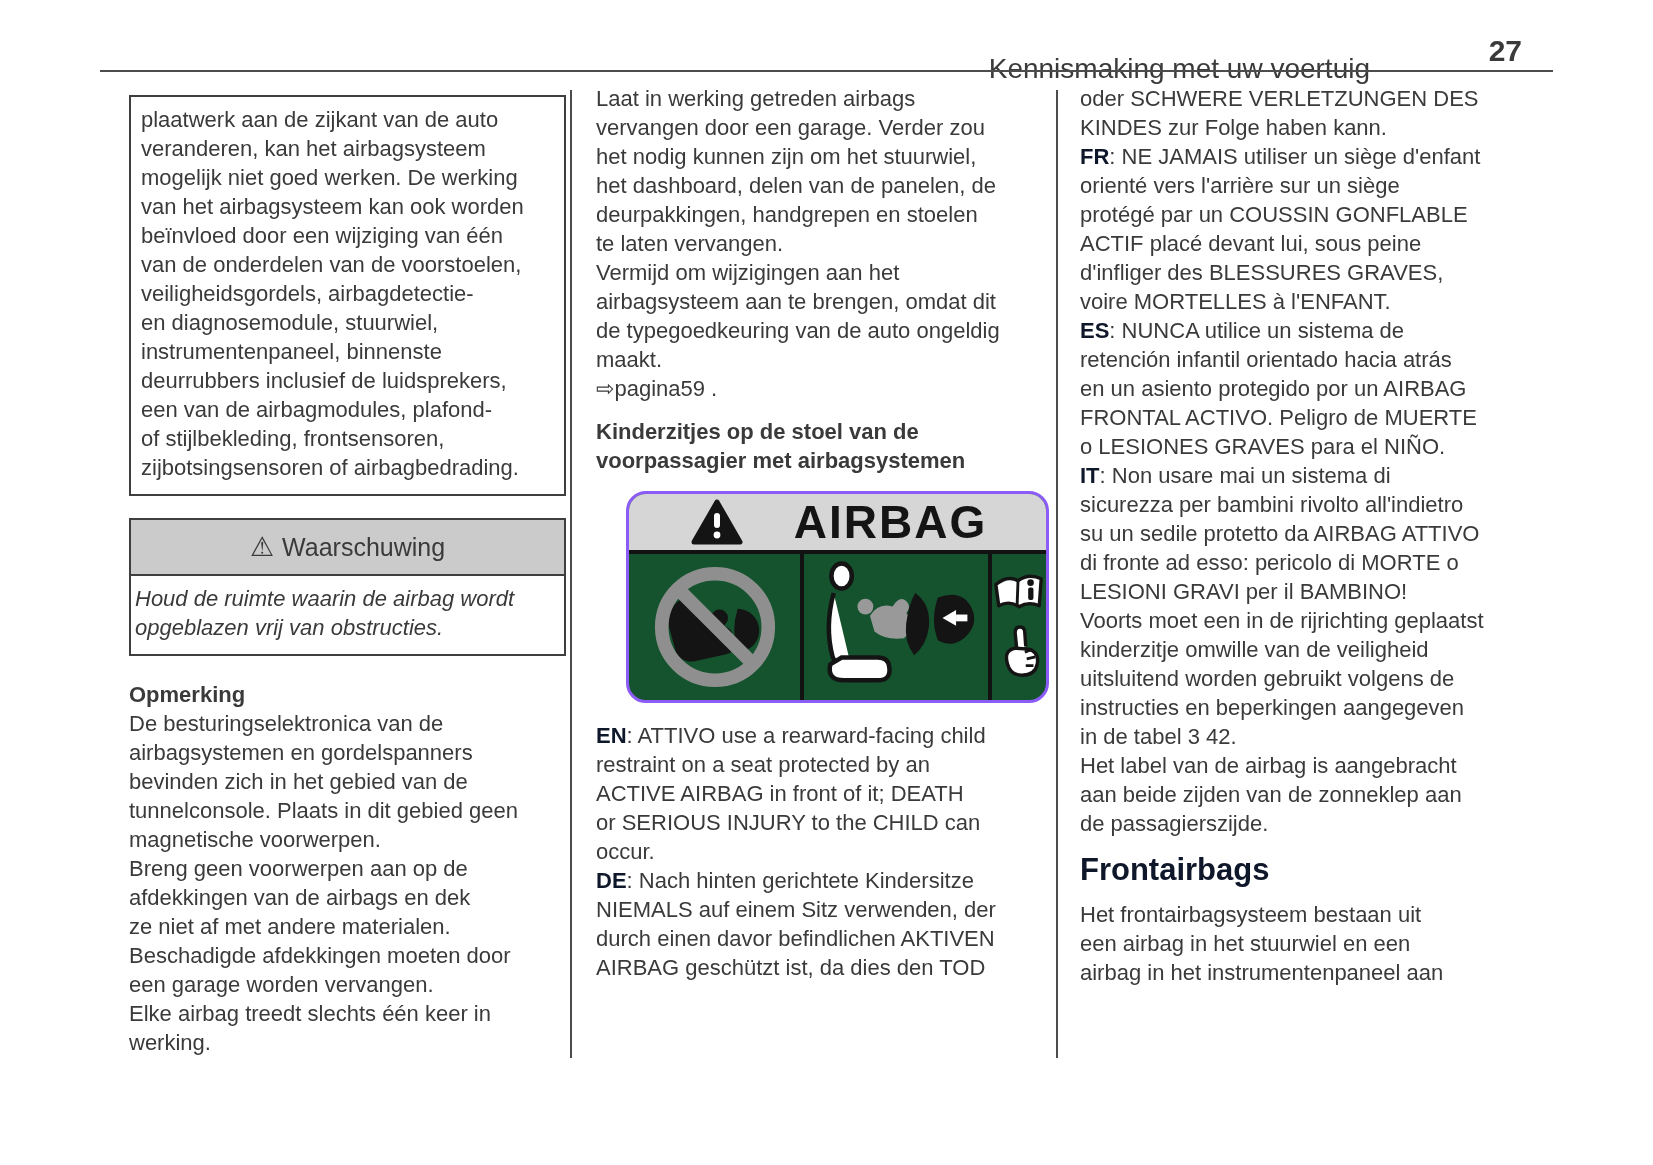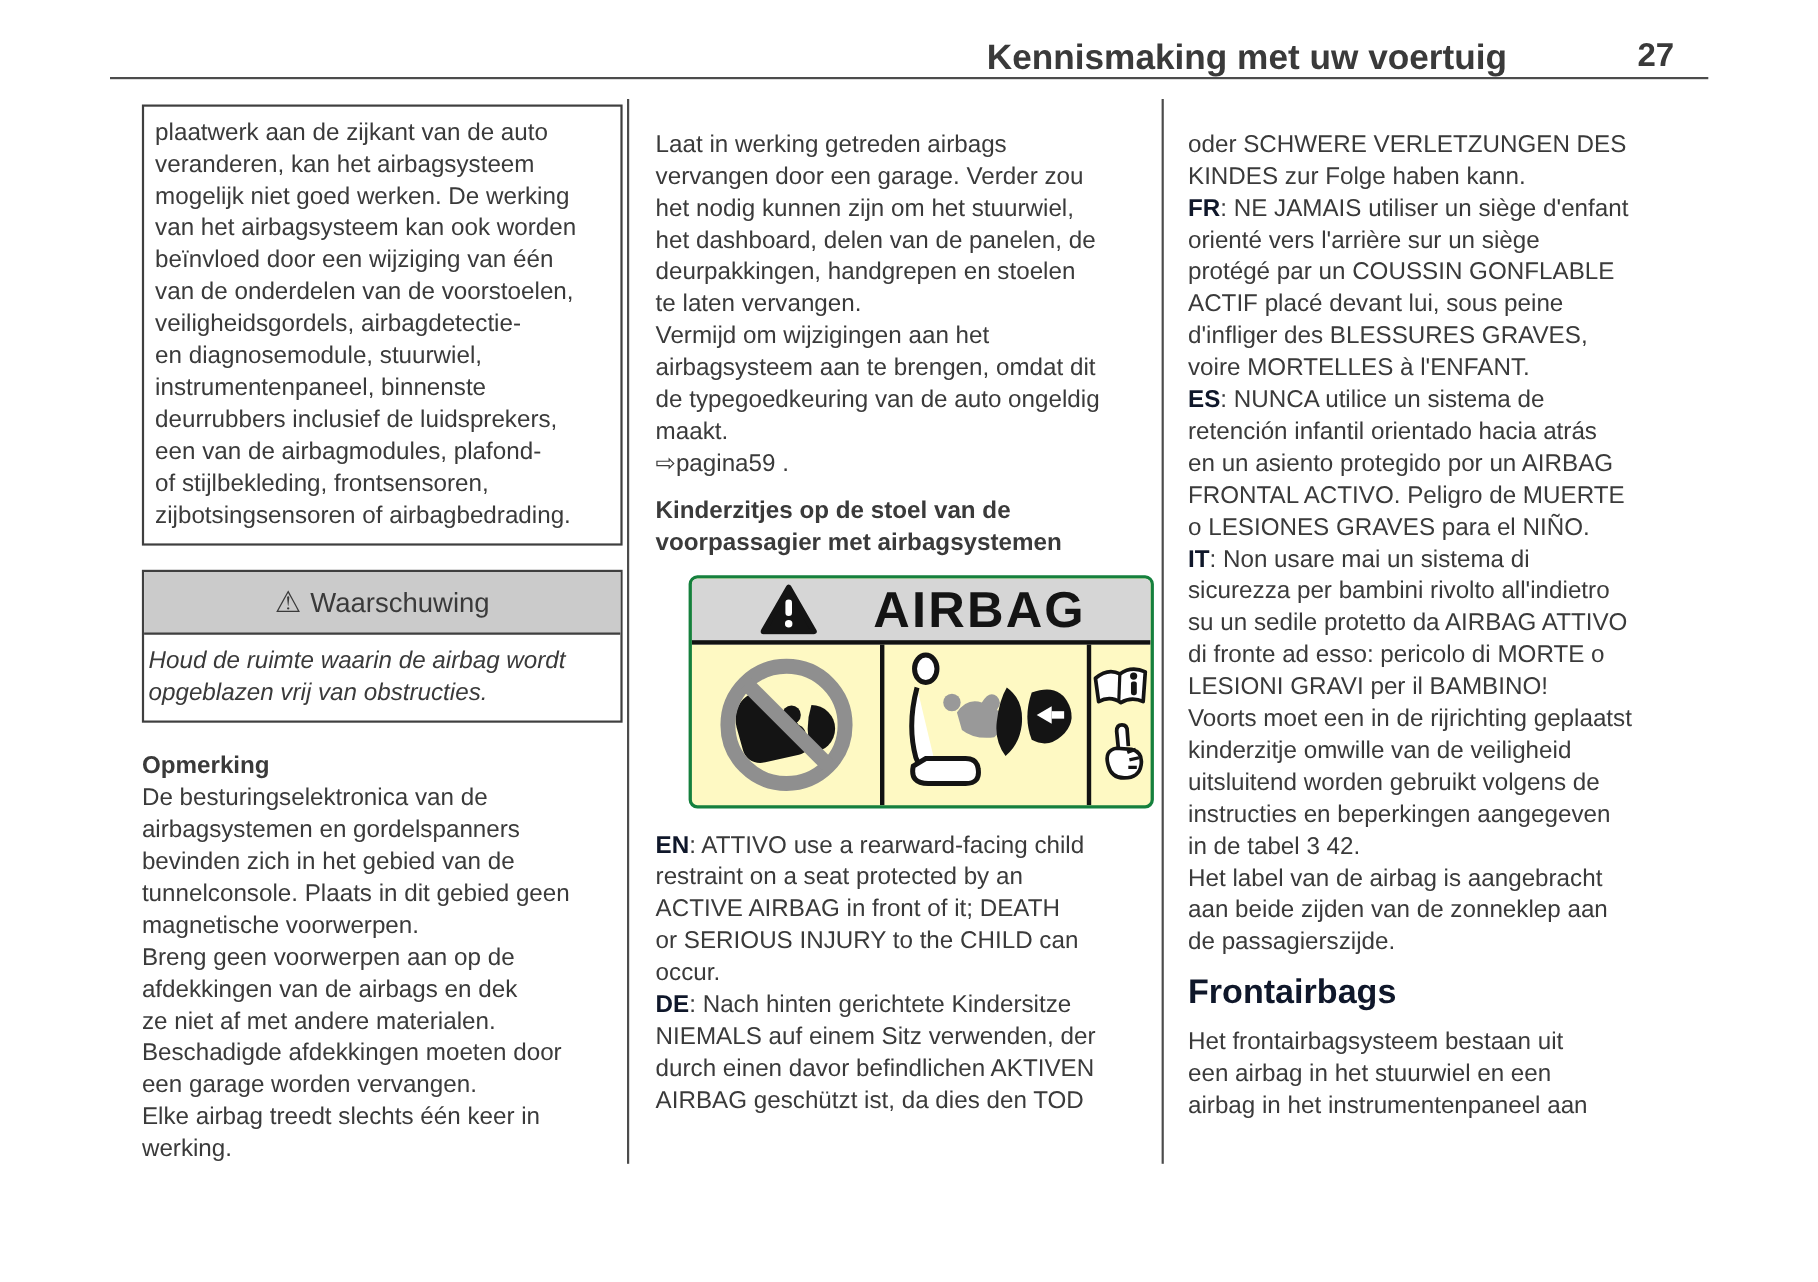--- a/index.html
+++ b/index.html
@@ -5,51 +5,51 @@
   html,body{margin:0;padding:0;background:#ffffff;}
   .page{
     position:relative;width:1653px;height:1165px;background:#ffffff;
     color:#3a3a3a;font-family:"Liberation Sans",sans-serif;
     font-size:22px;line-height:29px;overflow:hidden;
   }
   .pre{white-space:pre-line;}
   b{color:#0f172a;}
 
   
-  .header-title{position:absolute;top:36px;right:283px;font-size:32px;font-weight:bold;line-height:32px;}
+  .header-title{position:absolute;top:53px;right:283px;font-size:28px;font-weight:normal;line-height:32px;}
   .page-num{position:absolute;top:34px;right:131px;font-size:30px;font-weight:bold;line-height:34px;}
   .header-rule{position:absolute;top:70px;left:100px;width:1453px;height:2px;background:#4c4c4c;}
 
   
   .col-sep{position:absolute;top:90px;height:968px;width:2px;background:#4c4c4c;}
   .sep1{left:570px;} .sep2{left:1056px;}
 
-  .col{position:absolute;top:116px;}
+  .col{position:absolute;top:84px;}
   .col-left{left:129px;width:437px;top:95px;}
   .col-mid{left:596px;width:448px;}
   .col-right{left:1080px;width:452px;}
 
   
   .text-box{border:2px solid #3f3f3f;padding:8px 8px 12px 10px;}
   .warning-box{border:2px solid #3f3f3f;margin-top:22px;}
   .warning-head{background:#cbcbcb;border-bottom:2px solid #3f3f3f;text-align:center;
     padding:13px 0;font-size:25px;line-height:28px;}
   .warning-head .tri{font-size:27px;margin-right:8px;}
   .warning-body{padding:8px 8px 12px 4px;font-style:italic;}
   .note{margin-top:24px;}
   .note-heading{font-weight:bold;}
 
   
   .ind-line{display:flex;align-items:center;gap:8px;margin-top:12px;}
   .srs-icon{flex:0 0 auto;}
   .ref-line{margin-bottom:14px;}
   .section-heading{font-weight:bold;margin:0 0 16px 0;}
 
-  .airbag-label{width:417px;margin:4px 0 18px 30px;border:3px solid #15803d;border-radius:8px;
-    overflow:hidden;background:#fef9c3;}
+  .airbag-label{width:417px;margin:4px 0 18px 30px;border:3px solid #8b5cf6;border-radius:20px;
+    overflow:hidden;background:#14532d;}
   .al-banner{height:56px;background:#d6d6d6;border-bottom:4px solid #121212;
     display:flex;align-items:center;}
   .al-banner .al-tri{margin-left:62px;}
   .al-title{flex:1;text-align:center;font-size:46px;font-weight:bold;color:#141414;
     letter-spacing:2px;margin-right:8px;line-height:56px;}
   .al-row{display:flex;height:146px;}
   .al-cell{display:flex;align-items:center;justify-content:center;border-right:4px solid #121212;}
   .al-cell:last-child{border-right:none;}
   .al-c1{width:171px;} .al-c2{width:184px;} .al-c3{flex:1;}
 

